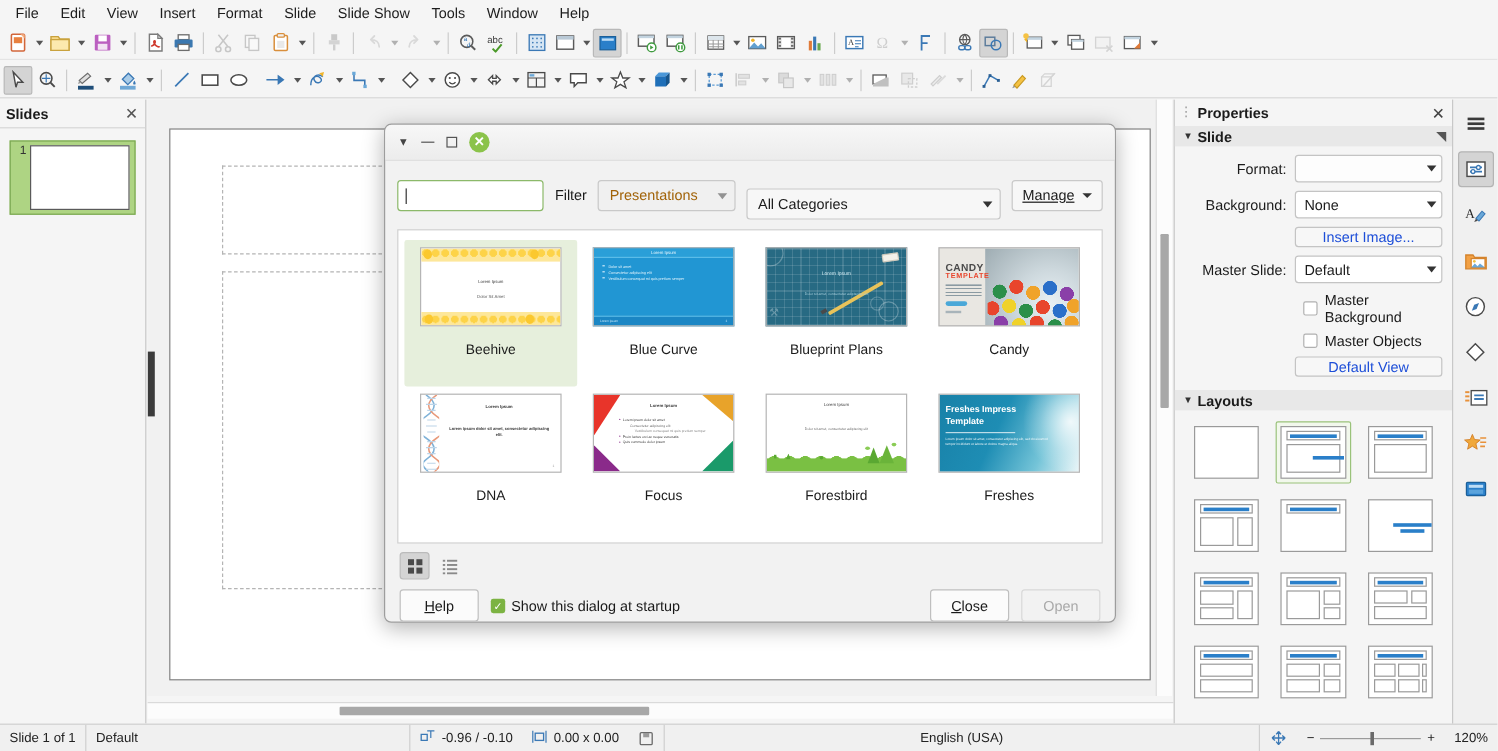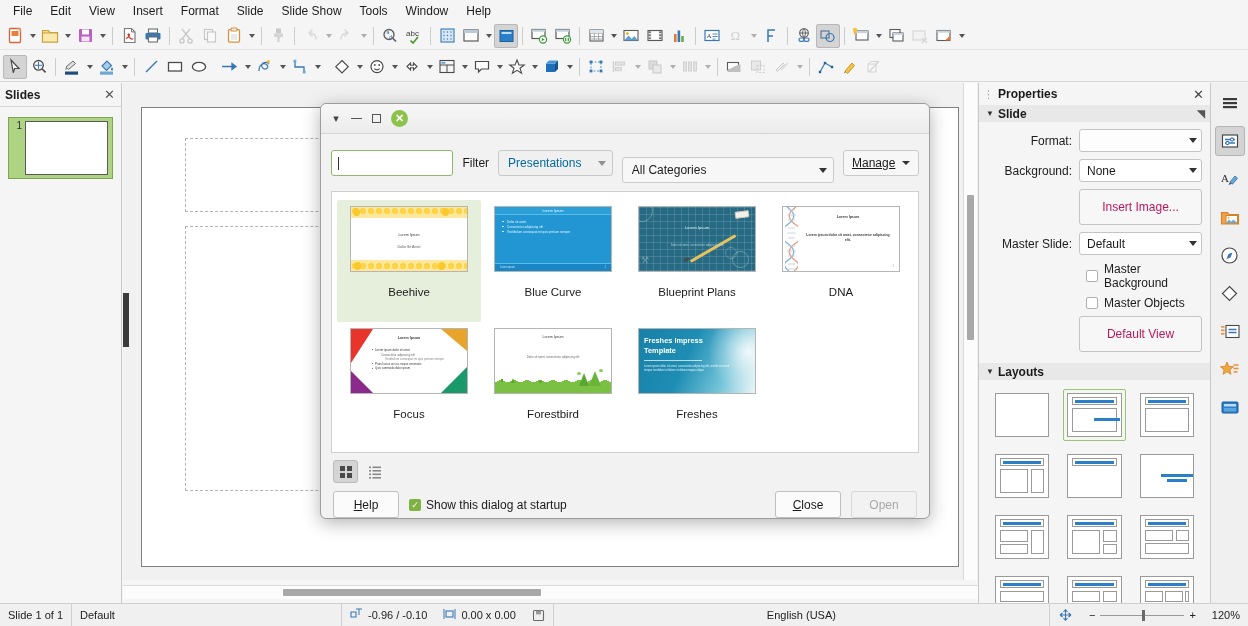--- a/index.html
+++ b/index.html
@@ -114,22 +114,22 @@
     flex: 1; height: 23px; background: #fff; border: 1px solid #c4c4c4;
     border-radius: 3px; display: flex; align-items: center; padding: 0 4px 0 7px;
     font-size: 12px; color: #1b1b1b;
   }
   .ctl.empty { background: #fdfdfd; }
   .dd-arrow { margin-left: auto; }
   .dd-arrow::after { content: ""; display: block;
     border-left: 4.5px solid transparent; border-right: 4.5px solid transparent;
     border-top: 5px solid #333; }
   .btnwide {
-    flex: 1; height: 36px; background: #f7f7f7; border: 1px solid #c4c4c4;
-    border-radius: 3px; font-size: 12px; color: #be185d;
+    flex: 1; height: 17px; background: #f7f7f7; border: 1px solid #c4c4c4;
+    border-radius: 3px; font-size: 12px; color: #1d4ed8;
     display: flex; align-items: center; justify-content: center;
   }
   .cbrow { display: flex; align-items: center; margin-bottom: 6px; padding-left: 103px; }
   .cbox { width: 12px; height: 12px; border: 1px solid #b0b0b0; background: #fff;
     border-radius: 2px; margin-right: 6px; flex: none; }
   .cblabel { font-size: 12px; }
 
   
   .layouts-grid {
     display: grid; grid-template-columns: repeat(3, 1fr); gap: 9px 10px;
@@ -190,21 +190,21 @@
   .searchbox {
     width: 124px; height: 26px; background: #fff; border: 1px solid #8cb96a;
     border-radius: 3px; display: flex; align-items: center; padding-left: 6px;
   }
   .caret { width: 1px; height: 13px; background: #333; }
   .flabel { font-size: 12px; }
   .fsel {
     height: 26px; background: #f7f7f7; border: 1px solid #c9c9c9; border-radius: 3px;
     display: flex; align-items: center; padding: 0 6px 0 9px; font-size: 12px;
   }
-  .fsel.w1 { width: 116px; color: #0369a1; background: #f0f0f0; }
+  .fsel.w1 { width: 116px; color: #a16207; background: #f0f0f0; }
   .fsel.w2 { width: 215px; margin-top: 14px; }
   .fsel .dd-arrow { margin-left: auto; }
   .manage {
     height: 26px; min-width: 76px; background: #f7f7f7; border: 1px solid #c9c9c9;
     border-radius: 3px; display: flex; align-items: center; justify-content: center;
     gap: 5px; font-size: 12px; padding: 0 8px;
   }
   .manage .dd-arrow::after { border-top-width: 4.5px; border-left-width: 4px;
     border-right-width: 4px; }
   .tpl-area {
@@ -1090,20 +1090,51 @@
           <div style="position:absolute;left:2px;bottom:2px;width:12px;height:14px;color:rgba(255,255,255,.3);font-size:9px">⚒</div>
           <div style="position:absolute;right:6px;top:4px;width:14px;height:7px;background:#f3f1ea;border:1px solid #cfcabc;border-radius:1px;transform:rotate(-8deg)"></div>
           <div style="position:absolute;left:48px;top:40px;width:52px;height:2.5px;background:#e8c35a;transform:rotate(-30deg);border-radius:1px"></div>
           <div style="position:absolute;left:45px;top:51px;width:5px;height:2.5px;background:#4a4a4a;transform:rotate(-30deg)"></div>
           <div class="mini-title" style="top:18px;color:#cfeaf2;font-size:4.2px">Lorem Ipsum</div>
           <div class="mini-title" style="top:36px;color:#a8cfdc;font-size:2.9px">Dolor sit amet, consectetur adipiscing elit</div>
         </div>
         <div class="tpl-name">Blueprint Plans</div>
       </div>
 
+      <div class="tpl">
+        <div class="tpl-thumb" style="background:#e9e7e2;overflow:hidden">
+          <div style="position:absolute;right:0;top:0;width:78px;height:100%;
+            background:radial-gradient(circle at 70% 72%, #e8f0f4 0%, #cdd8dd 40%, #9eacb2 100%)"></div>
+          <div style="position:absolute;right:-4px;bottom:-8px;width:80px;height:48px;
+            background:
+              radial-gradient(circle 6px at 10px 12px,#2a8f4a 96%,transparent),
+              radial-gradient(circle 6px at 24px 8px,#e8452c 96%,transparent),
+              radial-gradient(circle 6px at 38px 13px,#f0a32a 96%,transparent),
+              radial-gradient(circle 6px at 52px 9px,#2a6fc9 96%,transparent),
+              radial-gradient(circle 6px at 66px 14px,#8a3fa8 96%,transparent),
+              radial-gradient(circle 6px at 4px 26px,#e8452c 96%,transparent),
+              radial-gradient(circle 6px at 18px 24px,#f0d22a 96%,transparent),
+              radial-gradient(circle 6px at 32px 28px,#2a8f4a 96%,transparent),
+              radial-gradient(circle 6px at 46px 25px,#e8452c 96%,transparent),
+              radial-gradient(circle 6px at 60px 28px,#2a6fc9 96%,transparent),
+              radial-gradient(circle 6px at 72px 24px,#f0a32a 96%,transparent),
+              radial-gradient(circle 6px at 11px 38px,#8a3fa8 96%,transparent),
+              radial-gradient(circle 6px at 26px 40px,#f0d22a 96%,transparent),
+              radial-gradient(circle 6px at 41px 38px,#e8452c 96%,transparent),
+              radial-gradient(circle 6px at 56px 41px,#2a8f4a 96%,transparent),
+              radial-gradient(circle 6px at 70px 38px,#f0a32a 96%,transparent);"></div>
+          <div style="position:absolute;left:5px;top:11px;font-size:8.5px;font-weight:bold;color:#4a4a4a;letter-spacing:.3px">CANDY</div>
+          <div style="position:absolute;left:5px;top:21px;font-size:6px;font-weight:bold;color:#e8452c;letter-spacing:.6px">TEMPLATE</div>
+          <div style="position:absolute;left:5px;top:30px;width:30px;height:10px;
+            background:repeating-linear-gradient(to bottom,#8a9aa2 0 1px,transparent 1px 3px)"></div>
+          <div style="position:absolute;left:5px;top:44px;width:18px;height:4px;background:#4aa8d8;border-radius:2px"></div>
+          <div style="position:absolute;left:5px;top:52px;width:13px;height:2px;background:#a8b4ba"></div>
+        </div>
+        <div class="tpl-name">Candy</div>
+      </div>
 
       <div class="tpl">
         <div class="tpl-thumb" style="background:#fff">
           <div style="position:absolute;left:2px;top:0;width:13px;height:100%">
             <svg width="13" height="66" viewBox="0 0 13 66" preserveAspectRatio="none">
               <path d="M2 0c9 6 9 12 0 18s-9 12 0 18 9 12 0 18 9 12 0 12" stroke="#7fb2d8" stroke-width="1.3" fill="none"></path>
               <path d="M11 0c-9 6-9 12 0 18s9 12 0 18-9 12 0 18-9 12 0 12" stroke="#e8997a" stroke-width="1.3" fill="none"></path>
               <g stroke="#bcd4e8" stroke-width=".9">
                 <path d="M3 3h7M2 8h9M3 13h7M3 21h7M2 26h9M3 31h7M3 39h7M2 44h9M3 49h7M3 57h7M2 62h9"></path>
               </g>

